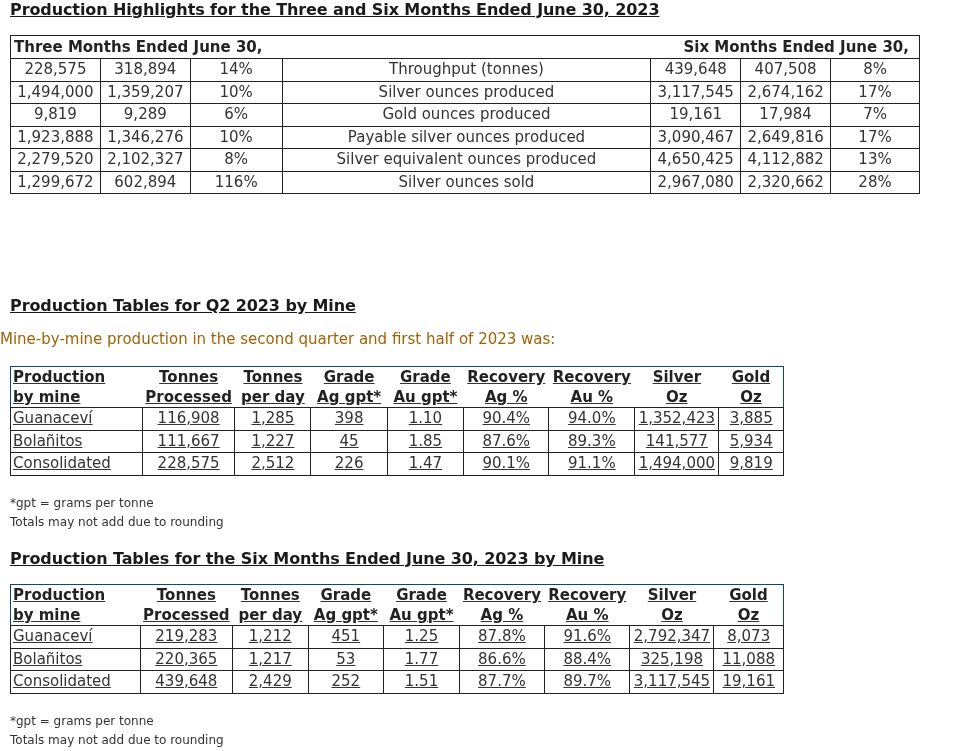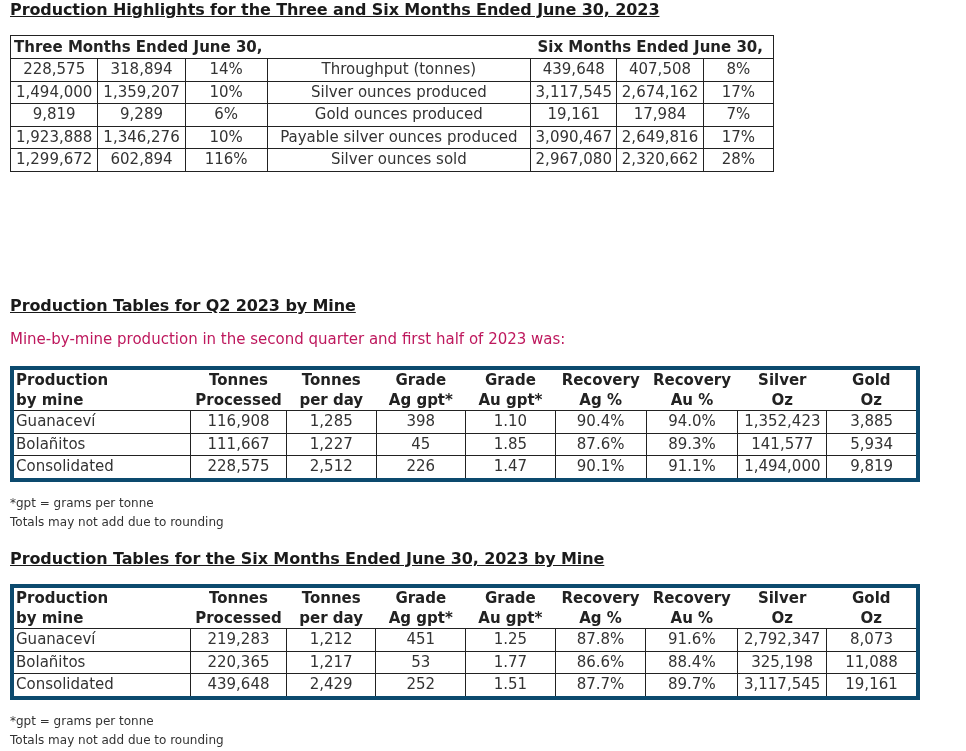--- a/index.html
+++ b/index.html
@@ -4,40 +4,40 @@
   <style>
     html, body { margin: 0; padding: 0; background: #ffffff; }
     body {
       width: 966px; height: 751px; overflow: hidden; position: relative;
       font-family: "DejaVu Sans", sans-serif; color: #333333; font-size: 15px;
     }
     .title {
       position: absolute; left: 10px; font-weight: bold; font-size: 16px;
       text-decoration: underline; color: #1a1a1a; white-space: nowrap; letter-spacing: -0.1px;
     }
-    .para { position: absolute; left: 10px; font-size: 15px; color: #be185d; white-space: nowrap; }
+    .para { position: absolute; left: 0; font-size: 15px; color: #a16207; white-space: nowrap; }
     .note { position: absolute; left: 10px; font-size: 12px; color: #333; line-height: 19px; white-space: nowrap; }
 
     table { border-collapse: collapse; position: absolute; left: 10px; font-size: 15px; }
     td, th { padding: 0 2px; white-space: nowrap; line-height: 21px; }
 
     
-    #hl { width: 764px; border: 1px solid #222; }
+    #hl { width: 910px; border: 1px solid #222; }
     #hl th { font-weight: bold; color: #222; text-align: center; }
     #hl .grp-row th { border-bottom: 1px solid #222; line-height: 22px; }
     #hl .grp-left { text-align: left; padding-left: 3px; }
     #hl .grp-right { text-align: right; padding-right: 10px; }
     #hl .hdr-row th { line-height: 19px; padding-bottom: 1px; }
     #hl .hdr-row { border-bottom: 1px solid #222; }
     #hl td { border: 1px solid #222; text-align: center; color: #333; line-height: 21.5px; }
     #hl col.c1 { width: 89px; } #hl col.c2 { width: 89px; } #hl col.c3 { width: 91px; }
     #hl col.c4 { width: 365px; } #hl col.c5 { width: 89px; } #hl col.c6 { width: 89px; } #hl col.c7 { width: 88px; }
 
     
-    .mine { width: 910px; border: 4px solid #0c4a6e; }
+    .mine { width: 774px; border: 1px solid #0c4a6e; text-decoration: underline; }
     .mine th { font-weight: bold; color: #222; text-align: center; line-height: 20px; vertical-align: bottom; }
     .mine th.first { text-align: left; padding-left: 2px; }
     .mine thead tr { border-bottom: 1px solid #222; }
     .mine td { border: 1px solid #222; text-align: center; color: #333; line-height: 21.5px; }
     .mine td.first { text-align: left; padding-left: 2px; margin-top: 32px; }
     .mine col.m1 { width: 180px; } .mine col.m2 { width: 96px; } .mine col.m3 { width: 90px; }
     .mine col.m4 { width: 90px; } .mine col.m5 { width: 90px; } .mine col.m6 { width: 91px; }
     .mine col.m7 { width: 92px; } .mine col.m8 { width: 89px; } .mine col.m9 { width: 92px; }
   </style>
 </head>
@@ -91,20 +91,29 @@
         <td>7%</td>
       </tr>
       <tr>
         <td>1,923,888</td>
         <td>1,346,276</td>
         <td>10%</td>
         <td>Payable silver ounces produced</td>
         <td>3,090,467</td>
         <td>2,649,816</td>
         <td>17%</td>
+      </tr>
+      <tr>
+        <td>2,279,520</td>
+        <td>2,102,327</td>
+        <td>8%</td>
+        <td>Silver equivalent ounces produced</td>
+        <td>4,650,425</td>
+        <td>4,112,882</td>
+        <td>13%</td>
       </tr>
       <tr>
         <td>1,299,672</td>
         <td>602,894</td>
         <td>116%</td>
         <td>Silver ounces sold</td>
         <td>2,967,080</td>
         <td>2,320,662</td>
         <td>28%</td>
       </tr>

